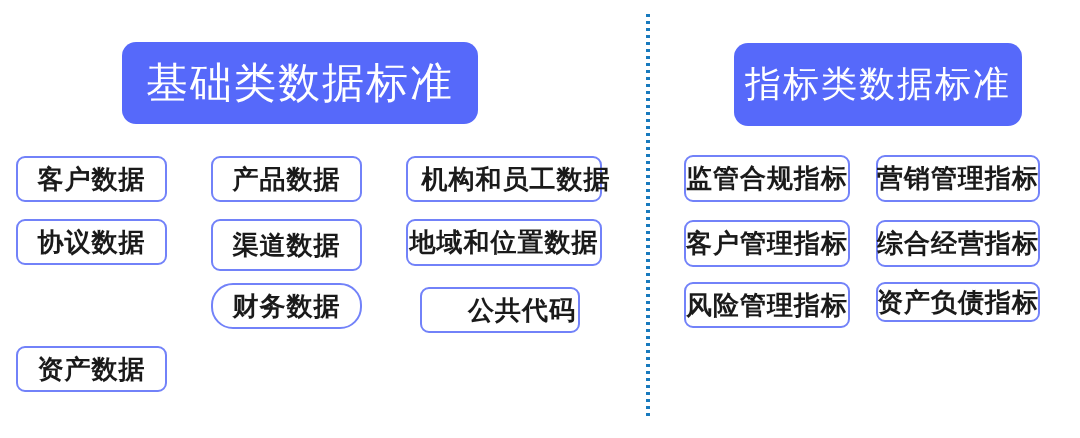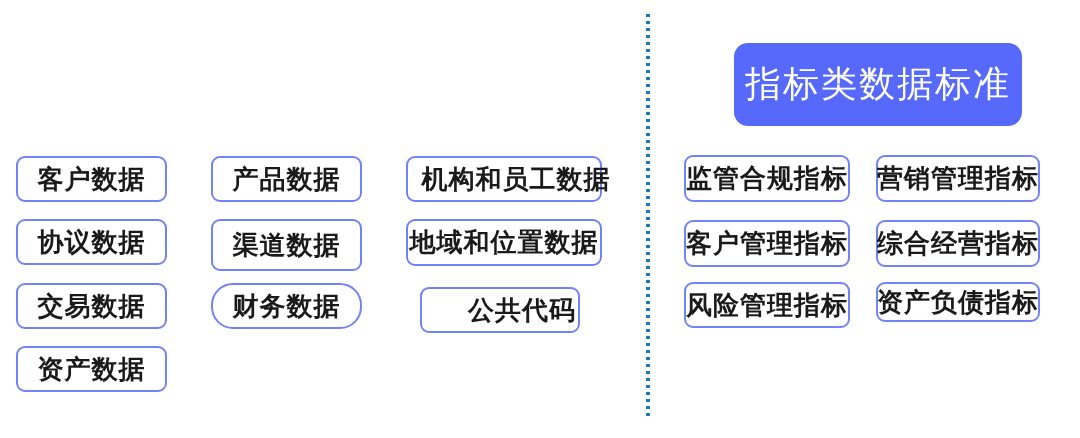--- a/index.html
+++ b/index.html
@@ -51,30 +51,30 @@
       #187abe 0px, #187abe 3px,
       transparent 3px, transparent 7px
     );
   }
 </style>
 </head>
 <body>
 
 <div class="canvas">
 
+  <div class="hdr hdr-left">基础类数据标准</div>
 
   <div class="item" style="left:16px;  top:156px; width:151px; height:46px;">客户数据</div>
   <div class="item" style="left:211px; top:156px; width:151px; height:46px;">产品数据</div>
   <div class="item" style="left:406px; top:156px; width:196px; height:46px;padding-left:24px;">机构和员工数据</div>
 
   <div class="item" style="left:16px;  top:219px; width:151px; height:46px;">协议数据</div>
   <div class="item" style="left:211px; top:219px; width:151px; height:52px;">渠道数据</div>
   <div class="item" style="left:406px; top:219px; width:196px; height:47px;">地域和位置数据</div>
 
-  <div class="item" style="left:16px;  top:283px; width:151px; height:46px;">交易数据</div>
   <div class="item" style="left:211px; top:283px; width:151px; height:46px;border-radius:22px;">财务数据</div>
   <div class="item" style="left:420px; top:287px; width:160px; height:46px;padding-left:44px;">公共代码</div>
 
   <div class="item" style="left:16px;  top:346px; width:151px; height:46px;">资产数据</div>
 
   <div class="divider"></div>
 
   <div class="hdr hdr-right">指标类数据标准</div>
 
   <div class="item" style="left:684px; top:155px; width:166px; height:47px;">监管合规指标</div>

